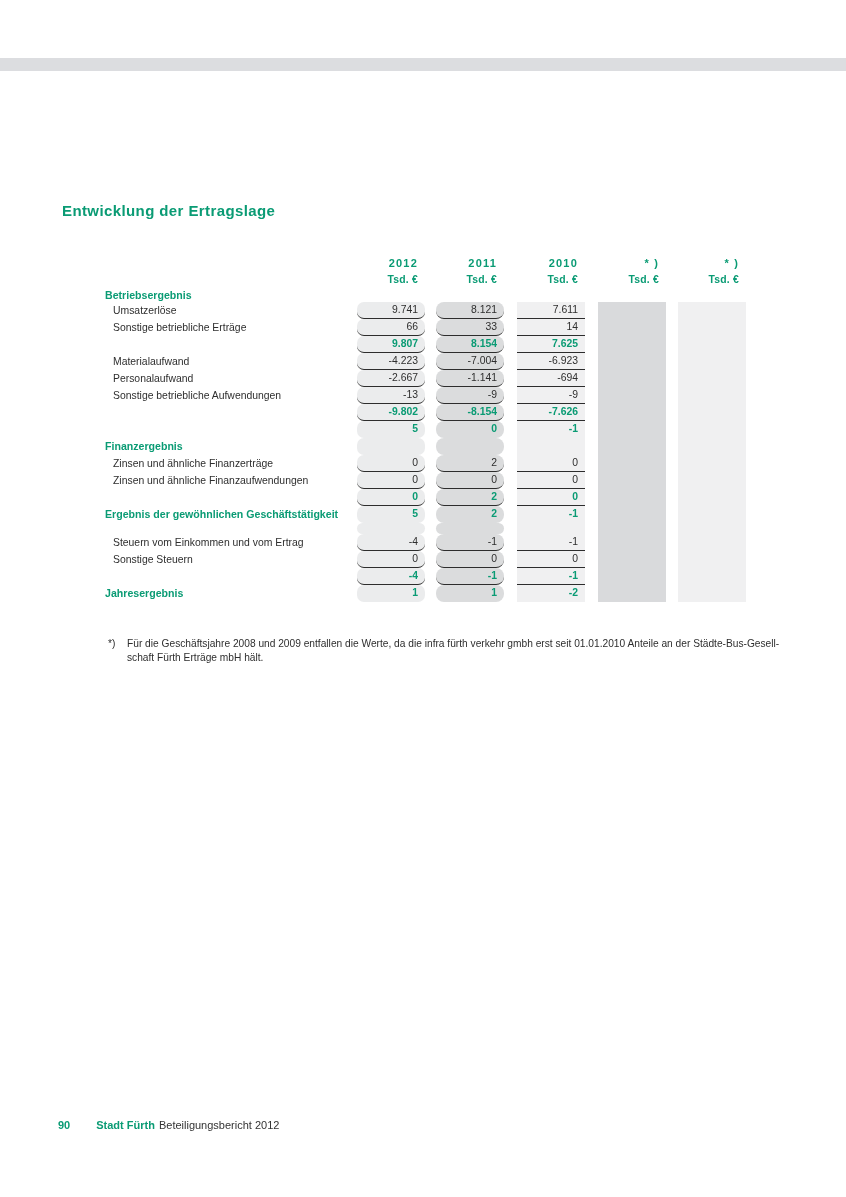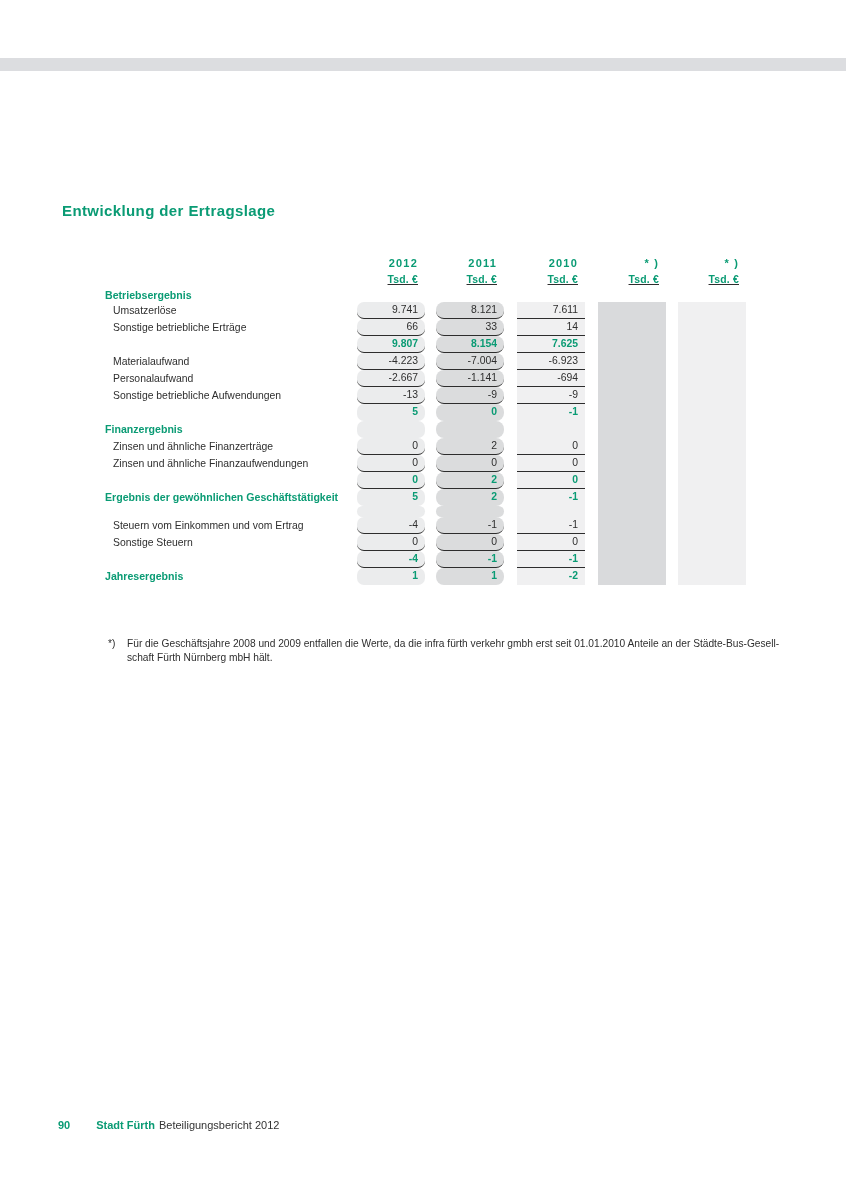--- a/index.html
+++ b/index.html
@@ -20,21 +20,21 @@
     overflow:hidden;
   }
   .band{position:absolute;left:0;top:58px;width:846px;height:13px;background:var(--band);}
   .title{
     position:absolute;left:62px;top:202px;
     font-size:15px;font-weight:bold;color:var(--green);letter-spacing:.4px;
   }
   .table{position:absolute;left:105px;top:256px;width:641px;}
   .hrow,.row{display:flex;}
   .hrow{height:17px;}
-  .hrow.units{height:15px;text-decoration:underline;}
+  .hrow.units{height:15px;}
   .lbl{width:252px;box-sizing:border-box;font-size:10.4px;line-height:15px;white-space:nowrap;}
   .c{width:68px;box-sizing:border-box;text-align:right;padding-right:7px;
      font-size:10.4px;line-height:16px;white-space:nowrap;}
   .c.g2{margin-left:11px;}
   .c.g3{margin-left:13px;}
   .c.g4{margin-left:13px;}
   .c.g5{margin-left:12px;}
   .hrow .c{color:var(--green);font-weight:bold;}
   .hrow.years .c{font-size:11px;letter-spacing:1.2px;line-height:15px;}
   .hrow.units .c{font-size:10.4px;letter-spacing:.2px;line-height:13px;}
@@ -139,20 +139,28 @@
         <div class="c c5 g5"></div>
       </div>
       <div class="row item shaded ul">
         <div class="lbl">Sonstige betriebliche Aufwendungen</div>
         <div class="c c1">-13</div>
         <div class="c c2 g2">-9</div>
         <div class="c c3 g3">-9</div>
         <div class="c c4 g4"></div>
         <div class="c c5 g5"></div>
       </div>
+      <div class="row subtotal shaded ul">
+        <div class="lbl"></div>
+        <div class="c c1">-9.802</div>
+        <div class="c c2 g2">-8.154</div>
+        <div class="c c3 g3">-7.626</div>
+        <div class="c c4 g4"></div>
+        <div class="c c5 g5"></div>
+      </div>
       <div class="row result shaded">
         <div class="lbl"></div>
         <div class="c c1">5</div>
         <div class="c c2 g2">0</div>
         <div class="c c3 g3">-1</div>
         <div class="c c4 g4"></div>
         <div class="c c5 g5"></div>
       </div>
       <div class="row section shaded">
         <div class="lbl">Finanzergebnis</div>
@@ -234,21 +242,21 @@
         <div class="c c4 g4"></div>
         <div class="c c5 g5"></div>
       </div>
     </div>
 </div>
 
 <div class="footnote">
   <div class="marker">*)</div>
   <div>
     <div class="fn-line">Für die Geschäftsjahre 2008 und 2009 entfallen die Werte, da die infra fürth verkehr gmbh erst seit 01.01.2010 Anteile an der Städte-Bus-Gesell-</div>
-    <div class="fn-line">schaft Fürth Nürnberg mbH hält.</div>
+    <div class="fn-line">schaft Fürth Erträge mbH hält.</div>
   </div>
 </div>
 
 <div class="footer">
   <div class="pageno">90</div>
   <div class="brand">Stadt Fürth</div>
   <div class="report">Beteiligungsbericht 2012</div>
 </div>
 
 </body></html>

